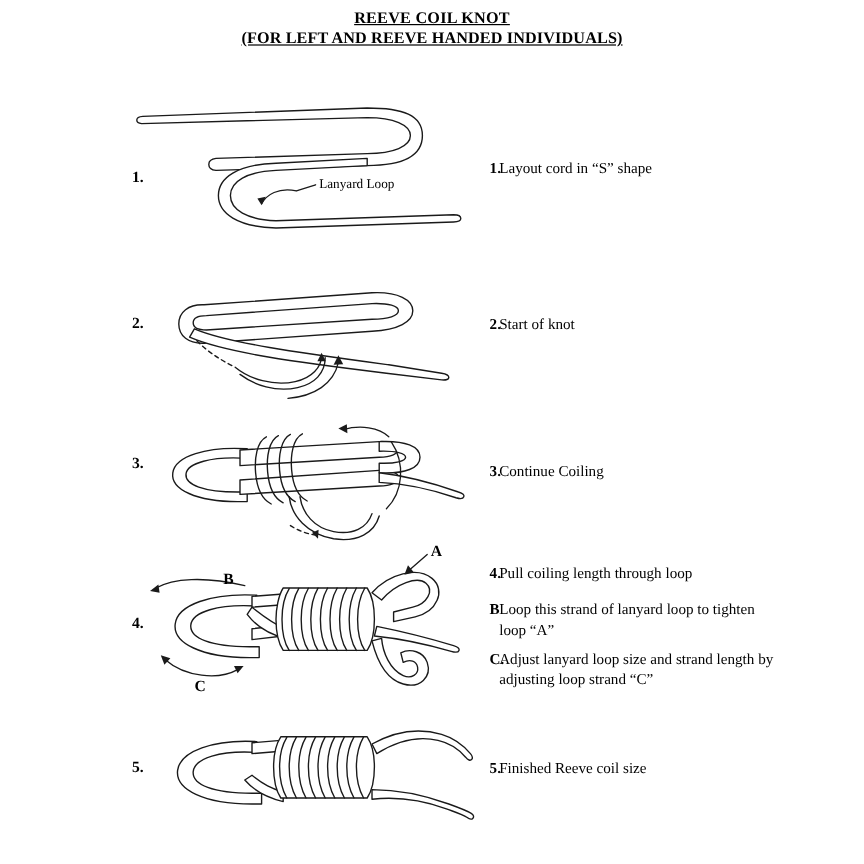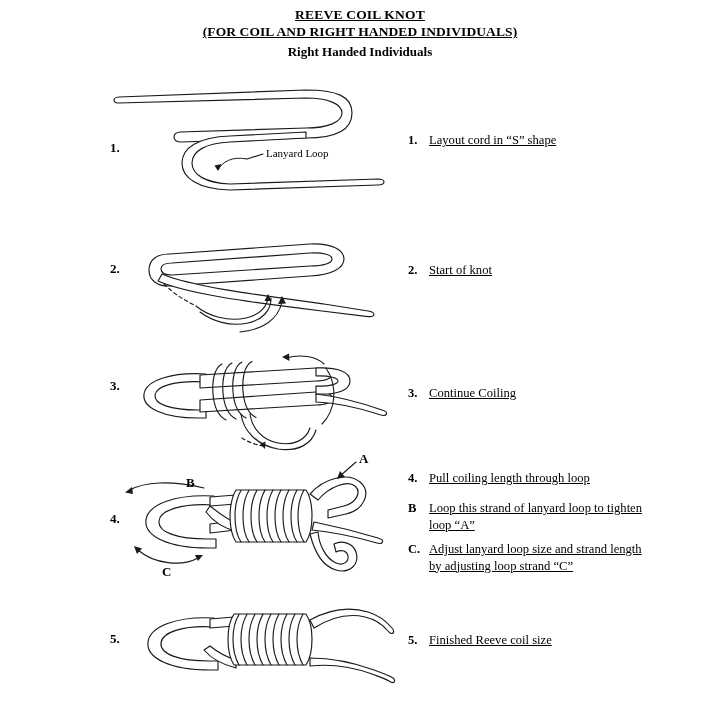--- a/index.html
+++ b/index.html
@@ -72,22 +72,21 @@
     line-height: 16.5px;
   }
   .instr-marker {
     position: absolute;
     left: 0;
     top: 0;
     font-weight: bold;
   }
   .instr-text {
     display: block;
-    margin-left: 21px;
-    text-decoration: underline;
+    margin-left: 8px;
   }
 
   
   svg { display: block; overflow: visible; }
   .rope {
     fill: none;
     stroke: #1a1a1a;
     stroke-width: 1.15;
     stroke-linecap: round;
     stroke-linejoin: round;
@@ -133,23 +132,22 @@
     fill: #000000;
   }
 </style>
 </head>
 <body>
 
 <div class="page">
 
   <div class="title-block">
     <div class="title-line1">REEVE COIL KNOT</div>
-    <div class="title-line2">(FOR COIL AND RIGHT HANDED INDIVIDUALS)</div>
-  </div>
-  <div class="subtitle">Right Handed Individuals</div>
+    <div class="title-line2">(FOR LEFT AND REEVE HANDED INDIVIDUALS)</div>
+  </div>
 
   <div class="step" style="top:0;">
     <div class="step-num" style="left:110px; top:140px;">1.</div>
 
     <div class="figure" style="left:110px; top:88px;">
       <svg width="290" height="105" viewBox="0 0 290 105">
 
         <path class="rope-fill" d="M8,15 L196,10 C218,10 232,16 232,25 C232,34 218,40 196,40 L70,44
                                    C66,44.5 64,46.5 64,49 C64,51.5 66,53.5 70,54 L196,50
                                    C226,50 242,42 242,25 C242,8 226,2 196,2 L9,9

